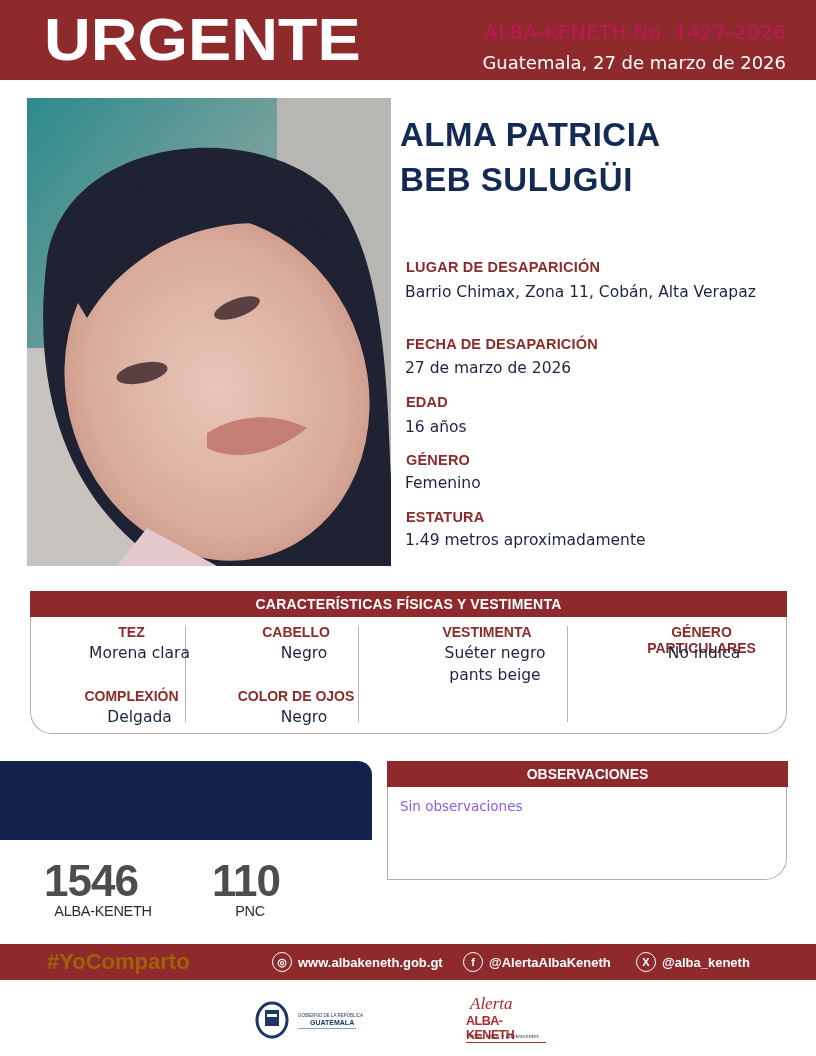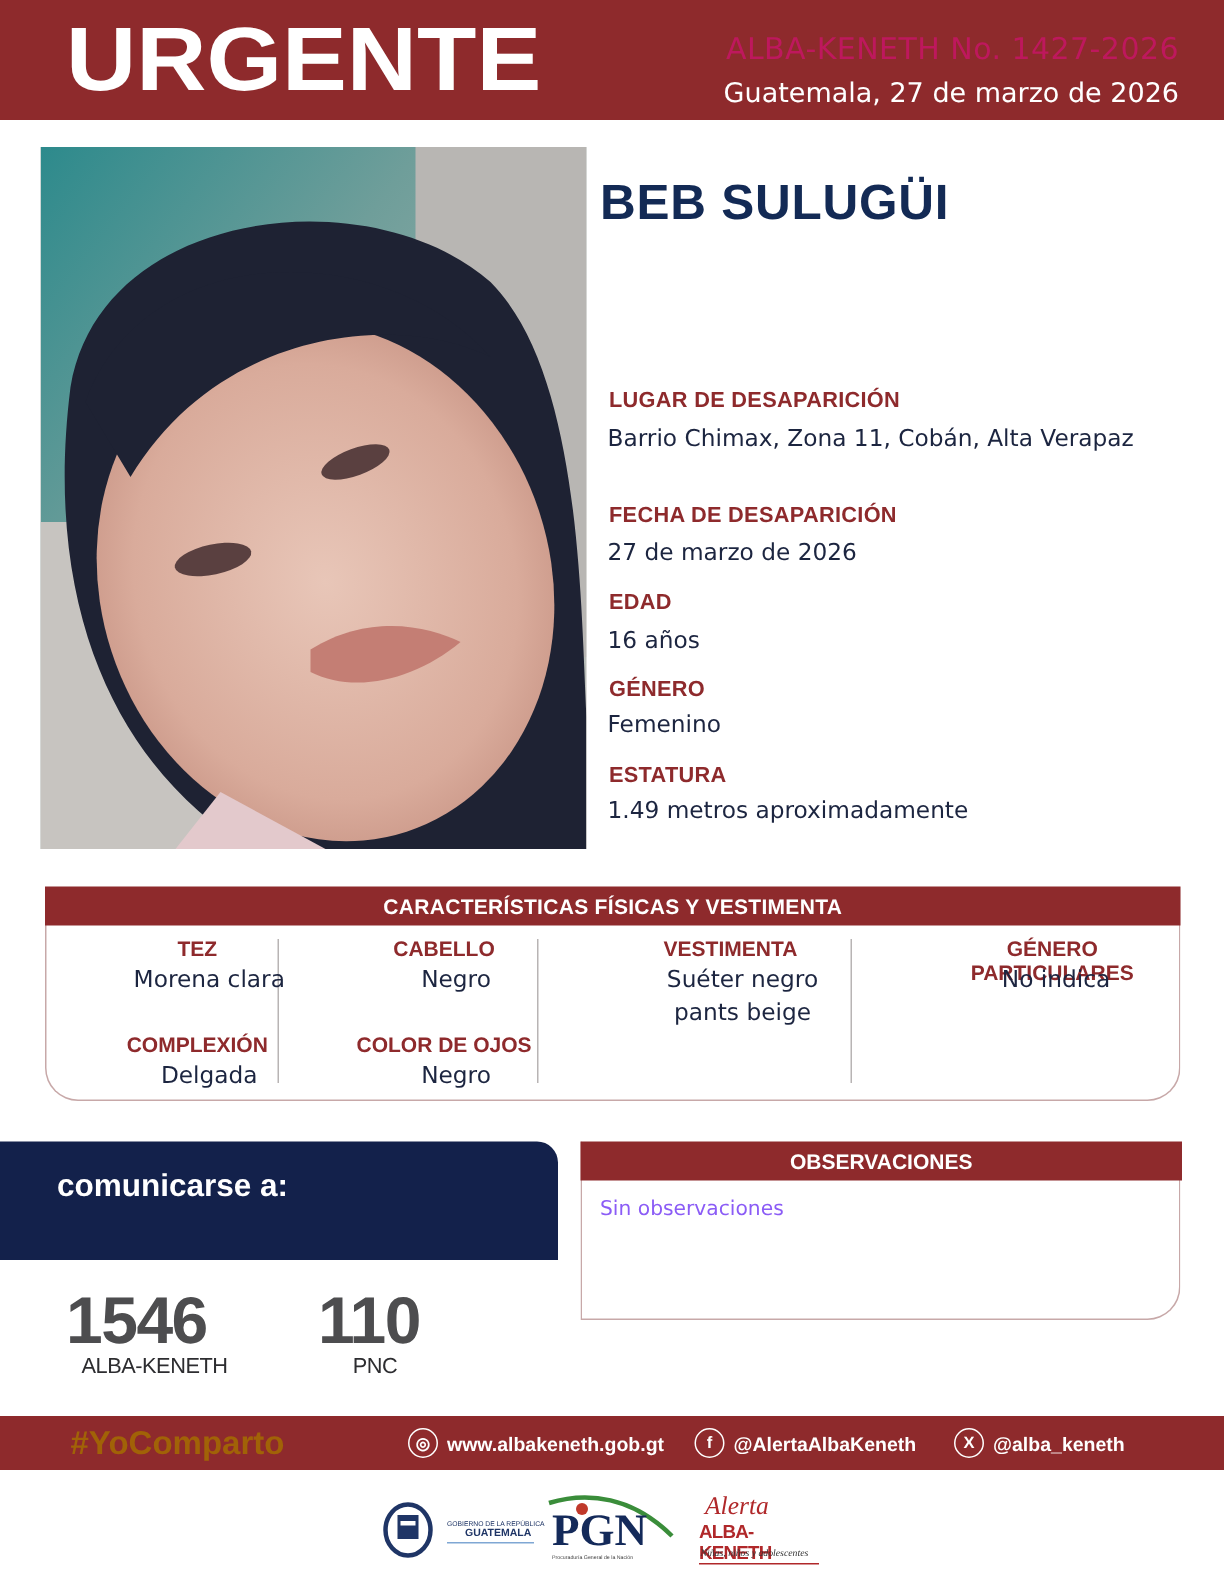--- a/index.html
+++ b/index.html
@@ -73,20 +73,21 @@
     <ellipse cx="190" cy="290" rx="150" ry="175" fill="url(#skin)" transform="rotate(-18 190 290)"></ellipse>
     <path d="M30 170 C70 60, 230 60, 300 140 C240 110, 120 120, 60 220 Z" fill="#1e2233"></path>
     <ellipse cx="210" cy="210" rx="24" ry="9" fill="#5a4040" transform="rotate(-20 210 210)"></ellipse>
     <ellipse cx="115" cy="275" rx="26" ry="10" fill="#5a4040" transform="rotate(-12 115 275)"></ellipse>
     <path d="M180 335 C220 310, 260 320, 280 330 C250 355, 210 365, 180 350 Z" fill="#c47e74"></path>
     <path d="M120 430 L190 468 L90 468 Z" fill="#e3c9cc"></path>
   </svg>
 </div>
 
 <div class="name">
+  <div>ALMA PATRICIA</div>
   <div>BEB SULUGÜI</div>
 </div>
 
 <div class="field-label" style="top:259px;">LUGAR DE DESAPARICIÓN</div>
 <div class="field-value" style="top:283px;">Barrio Chimax, Zona 11, Cobán, Alta Verapaz</div>
 
 <div class="field-label" style="top:336px;">FECHA DE DESAPARICIÓN</div>
 <div class="field-value" style="top:359px;">27 de marzo de 2026</div>
 
 <div class="field-label" style="top:394px;">EDAD</div>
@@ -116,21 +117,20 @@
 
 <div class="c-label" style="left:359px; width:208px; top:624px;">VESTIMENTA</div>
 <div class="c-value" style="left:359px; width:208px; top:642px;">Suéter negro</div>
 <div class="c-value" style="left:359px; width:208px; top:664px;">pants beige</div>
 
 <div class="c-label" style="left:568px; width:219px; top:624px;">GÉNERO PARTICULARES</div>
 <div class="c-value" style="left:568px; width:208px; top:642px;">No indica</div>
 
 <div class="contact-head"></div>
 <div class="contact-text">
-  <div>comunicarse a:</div>
 </div>
 <div class="phone-num" style="left:44px; top:856px;">1546</div>
 <div class="phone-lbl" style="left:38px; width:130px; top:903px;">ALBA-KENETH</div>
 <div class="phone-num" style="left:212px; top:856px;">110</div>
 <div class="phone-lbl" style="left:210px; width:80px; top:903px;">PNC</div>
 
 <div class="obs-box"></div>
 <div class="obs-head">OBSERVACIONES</div>
 <div class="obs-text">Sin observaciones</div>
 
@@ -153,26 +153,18 @@
   <div class="logo-gt">
     <svg width="110" height="46" viewBox="0 0 110 46">
       <ellipse cx="20" cy="24" rx="15" ry="17" fill="none" stroke="#1f3566" stroke-width="3"></ellipse>
       <rect x="13" y="14" width="14" height="16" fill="#1f3566"></rect>
       <rect x="15" y="18" width="10" height="3" fill="#fff"></rect>
     </svg>
     <div style="position:absolute; left:46px; top:17px; font-family:'Liberation Sans',sans-serif; font-size:4.5px; color:#1f3566; white-space:nowrap;">GOBIERNO DE LA REPÚBLICA</div>
     <div style="position:absolute; left:58px; top:23px; font-family:'Liberation Sans',sans-serif; font-size:7px; font-weight:700; color:#1f3566;">GUATEMALA</div>
     <div style="position:absolute; left:46px; top:32px; width:58px; height:1px; background:#7fa7d4;"></div>
   </div>
-  <div class="logo-pgn">
-    <svg width="90" height="48" viewBox="0 0 90 48">
-      <path d="M4 8 C30 0, 60 4, 86 30" fill="none" stroke="#3a8d3a" stroke-width="3"></path>
-      <circle cx="26" cy="12" r="4" fill="#c0392b"></circle>
-    </svg>
-    <div style="position:absolute; left:6px; top:10px; font-family:'Liberation Serif',serif; font-size:30px; font-weight:700; color:#142a5a;">PGN</div>
-    <div style="position:absolute; left:6px; top:42px; font-family:'Liberation Sans',sans-serif; font-size:3.5px; color:#444; white-space:nowrap;">Procuraduría General de la Nación</div>
-  </div>
   <div class="logo-ak">
     <div style="position:absolute; left:6px; top:0px; font-family:'Liberation Serif',serif; font-style:italic; font-size:17px; color:#b0282a;">Alerta</div>
     <div style="position:absolute; left:2px; top:20px; font-family:'Liberation Sans',sans-serif; font-weight:700; font-size:12.5px; color:#b0282a; letter-spacing:-0.5px; border-bottom:1.5px solid #b0282a;">ALBA-KENETH</div>
     <div style="position:absolute; left:3px; top:38px; font-family:'Liberation Serif',serif; font-style:italic; font-size:6.5px; color:#333; white-space:nowrap;">Niñas, niños y adolescentes</div>
   </div>
 </div>
 
 </body></html>

